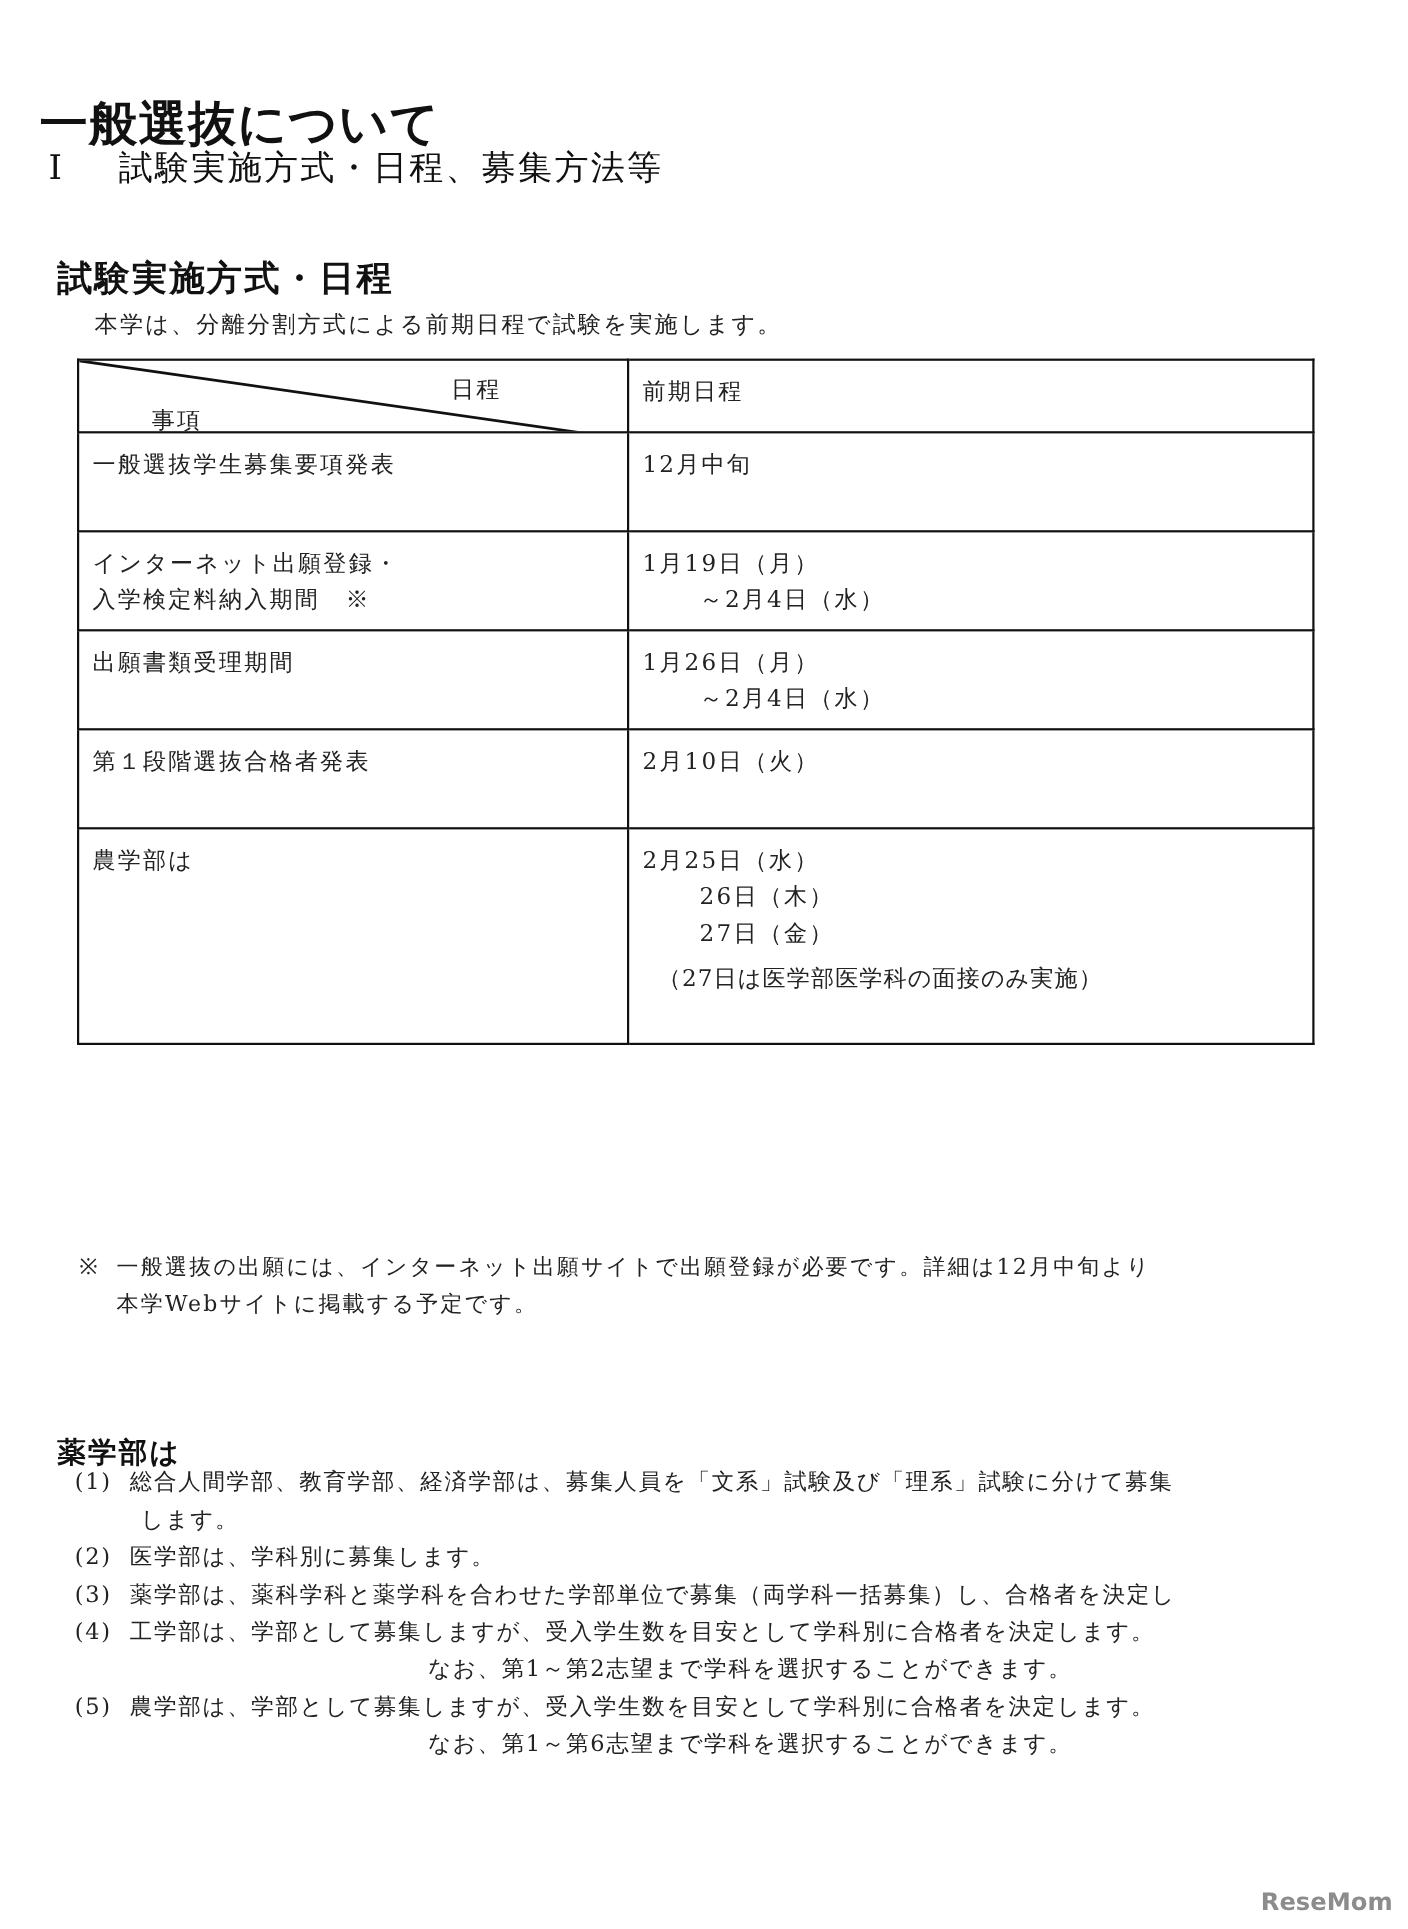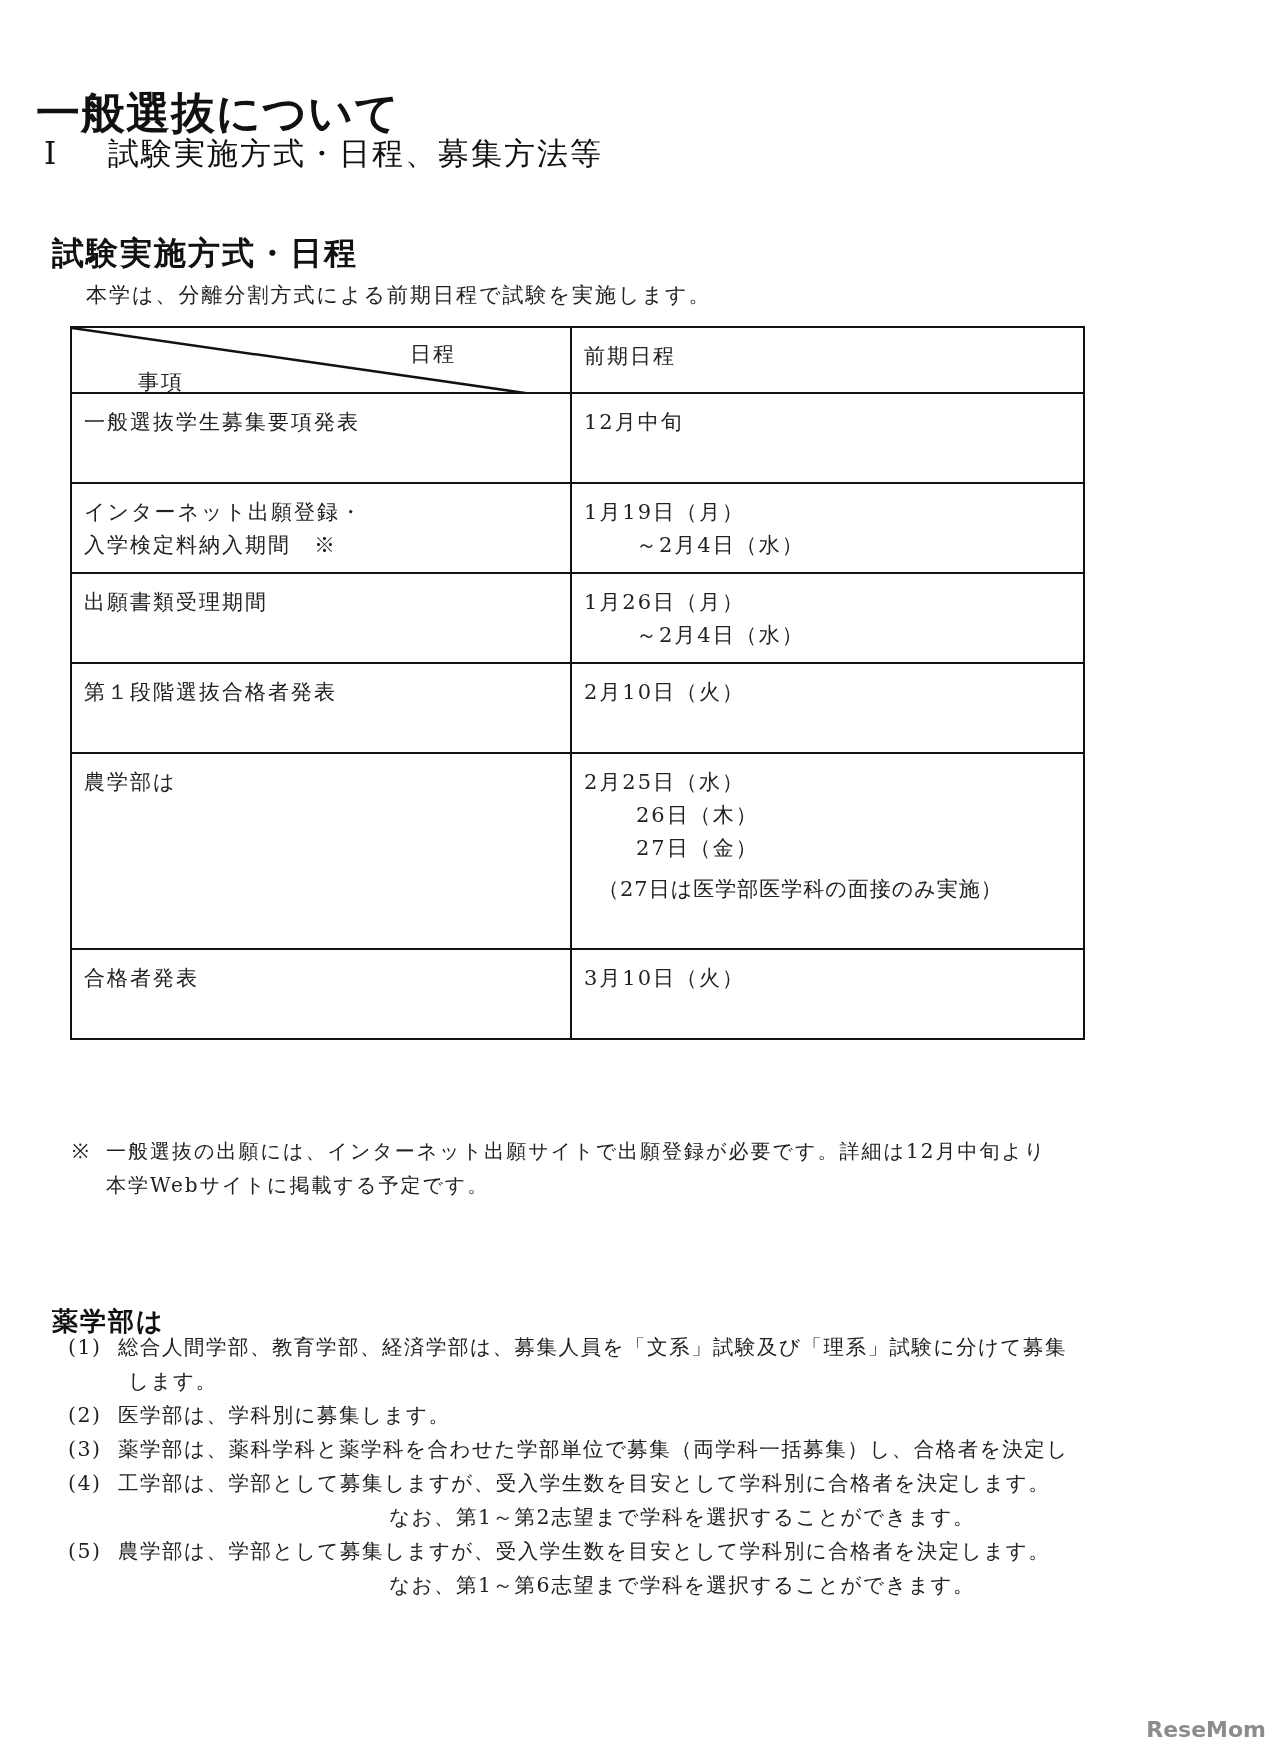--- a/index.html
+++ b/index.html
@@ -22,21 +22,21 @@
     position: absolute; left: 52px; top: 210px;
     font-size: 32px; line-height: 1; letter-spacing: 2px;
   }
   .intro {
     position: absolute; left: 86px; top: 264px;
     font-size: 21px; line-height: 1; letter-spacing: 2px;
     font-family: "DejaVu Serif", serif; color: #222;
   }
   .schedule-table {
     position: absolute; left: 70px; top: 326px;
-    width: 1015px; border-collapse: collapse;
+    width: 1125px; border-collapse: collapse;
     font-family: "DejaVu Serif", serif; font-size: 21px; color: #222;
     letter-spacing: 2px;
   }
   .schedule-table td {
     border: 2.5px solid #111; vertical-align: top; padding: 12px 12px 4px 12px;
     line-height: 33px;
   }
   .schedule-table td.c1 { width: 474px; }
   .hdr-cell { position: relative; height: 64px; padding: 0 !important; overflow: hidden; }
   .hdr-cell svg { position: absolute; left: 0; top: 0; }
@@ -142,28 +142,20 @@
       <span>農学部は</span>
     </td>
     <td>
       <span>2月25日（水）</span>
       <span class="indent">26日（木）</span>
       <span class="indent">27日（金）</span>
       <span class="note-line">（27日は医学部医学科の面接のみ実施）</span>
     </td>
   </tr>
 
-  <tr class="r-std">
-    <td class="c1">
-      <span>合格者発表</span>
-    </td>
-    <td>
-      <span>3月10日（火）</span>
-    </td>
-  </tr>
 </tbody>
   </table>
 
 <div class="footnote">
   <span class="mark">※</span><span>一般選抜の出願には、インターネット出願サイトで出願登録が必要です。詳細は12月中旬より</span>
   <span class="cont">本学Webサイトに掲載する予定です。</span>
 </div>
 
 <h2 class="sub-title-2">薬学部は</h2>
 

